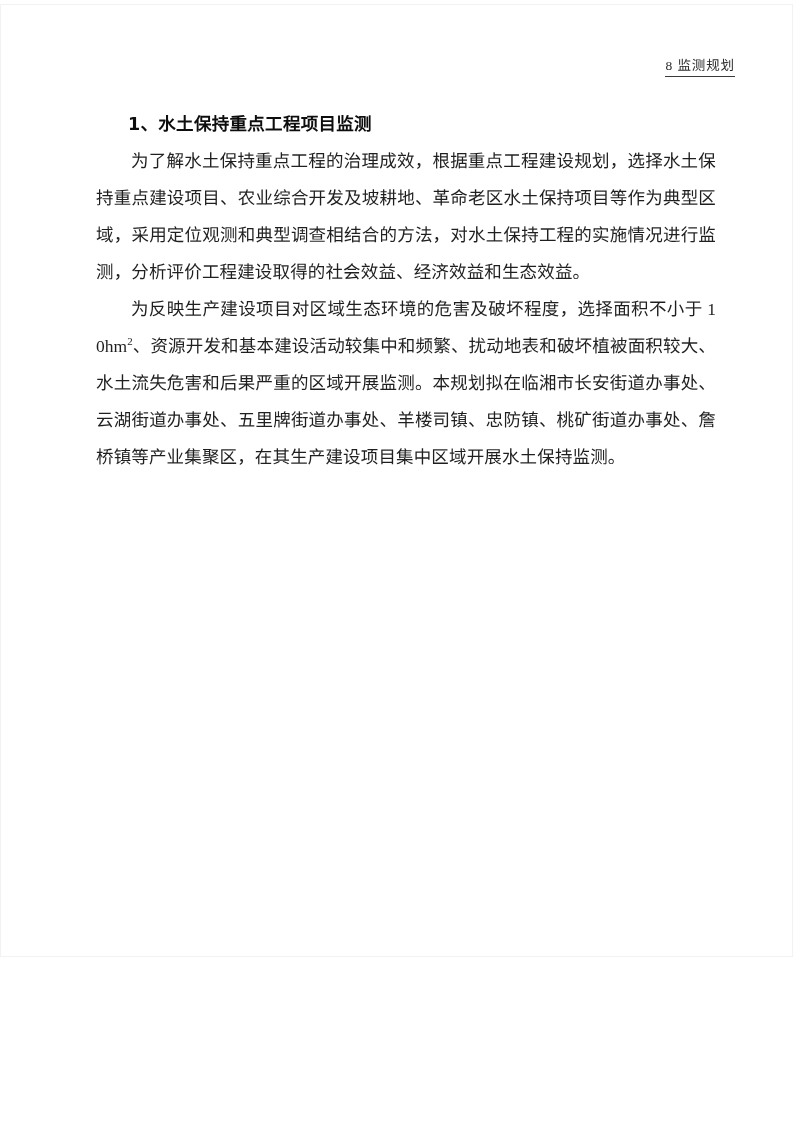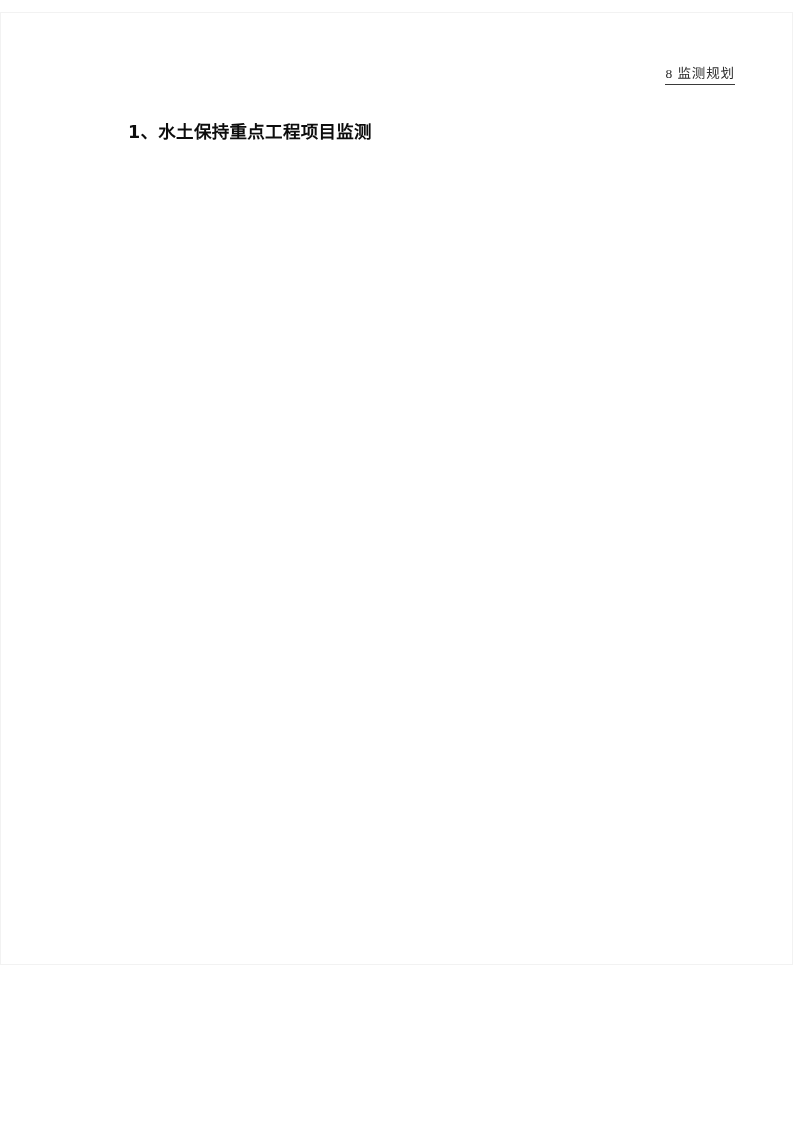--- a/index.html
+++ b/index.html
@@ -6,21 +6,21 @@
   html, body {
     margin: 0;
     padding: 0;
     background: #ffffff;
   }
 
   .page {
     position: relative;
     width: 793px;
     height: 953px;
-    margin: 12px auto;
+    margin: 4px auto;
     background: #ffffff;
     box-sizing: border-box;
     overflow: hidden;
     font-family: "Liberation Serif", "DejaVu Serif", serif;
     color: #1b1b1b;
     
     border: 1px solid #f2f2f2;
   }
 
   
@@ -112,19 +112,21 @@
   <div class="page-header">
     <span class="header-text">8  监测规划</span>
   </div>
 
   <div class="content">
 
 
 
     <h2 class="section-heading gap-before">1、水土保持重点工程项目监测</h2>
 
+    <p class="body-para">为了解水土保持重点工程的治理成效，根据重点工程建设规划，选择水土保持重点建设项目、农业综合开发及坡耕地、革命老区水土保持项目等作为典型区域，采用定位观测和典型调查相结合的方法，对水土保持工程的实施情况进行监测，分析评价工程建设取得的社会效益、经济效益和生态效益。</p>
 
 
+    <p class="body-para"><span>为反映生产建设项目对区域生态环境的危害及破坏程度，选择面积不小于 </span><span class="unit-num">10hm</span><sup>2</sup><span>、资源开发和基本建设活动较集中和频繁、扰动地表和破坏植被面积较大、水土流失危害和后果严重的区域开展监测。本规划拟在临湘市长安街道办事处、云湖街道办事处、五里牌街道办事处、羊楼司镇、忠防镇、桃矿街道办事处、詹桥镇等产业集聚区，在其生产建设项目集中区域开展水土保持监测。</span></p>
 
   </div>
 
 
 </div>
 
 </body></html>

